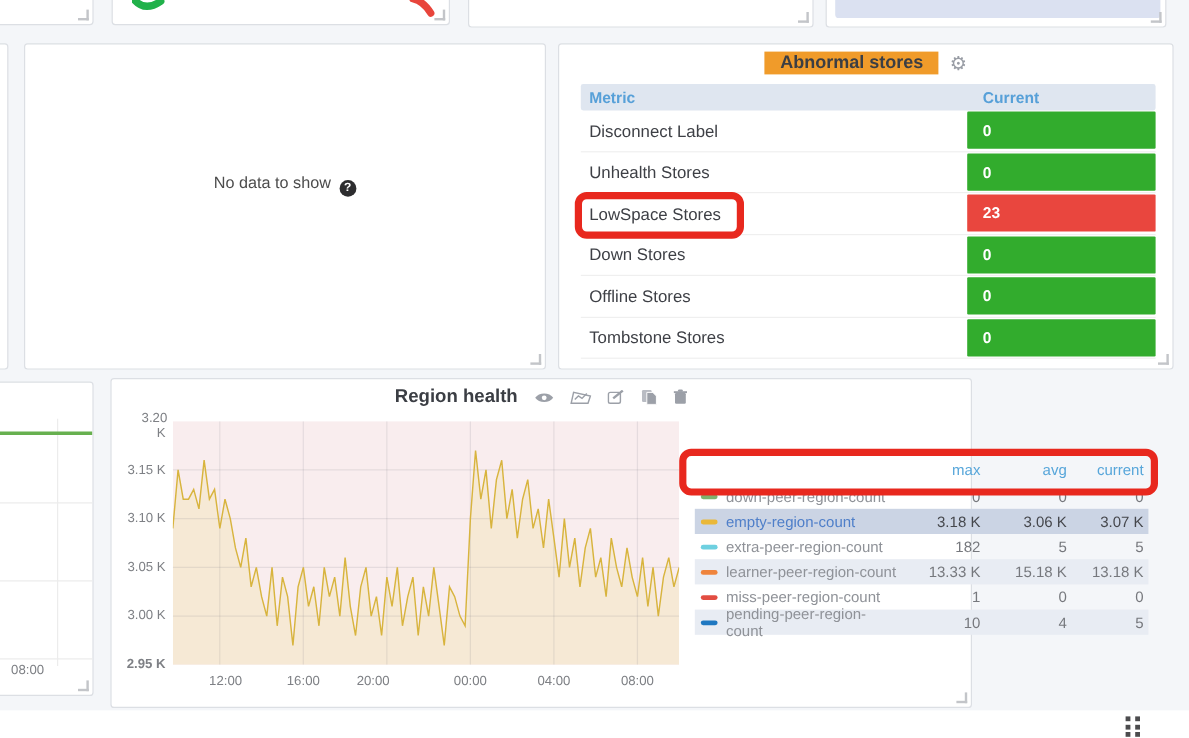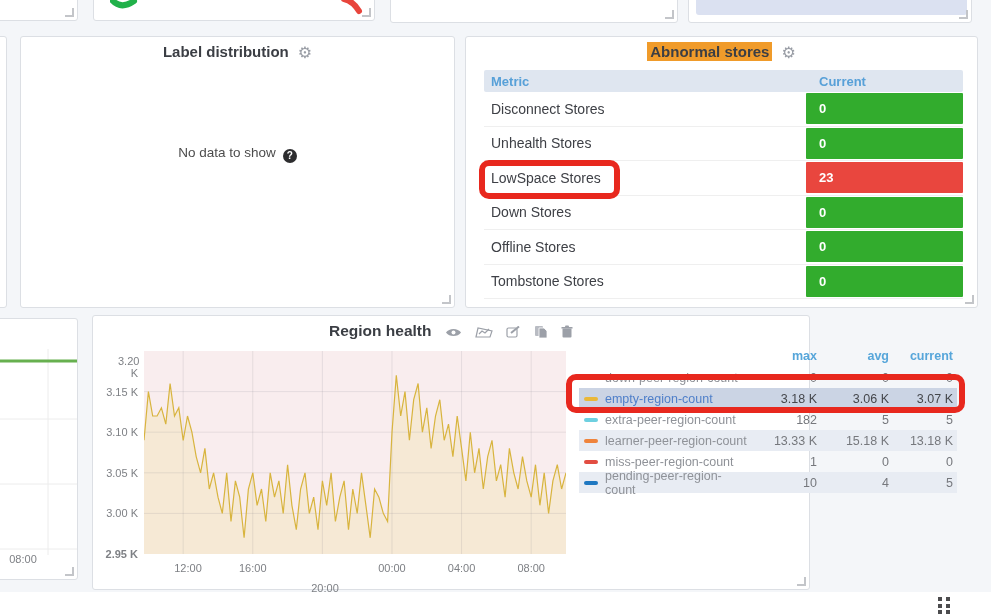--- a/index.html
+++ b/index.html
@@ -7,40 +7,40 @@
     font-family:"Liberation Sans", sans-serif; background:#f4f6f9; }
   .stage { position:relative; width:991px; height:615px; }
 
   .panel { position:absolute; background:#fff; border:1px solid #dcdfe4; border-radius:3px; }
   .corner::after { content:""; position:absolute; right:3px; bottom:3px; width:7px; height:7px;
     border-right:2px solid #c3c5c9; border-bottom:2px solid #c3c5c9; }
 
   .ptitle-row { position:absolute; left:0; right:0; top:6px; text-align:center;
     font-size:15px; font-weight:700; color:#3b3e44; white-space:nowrap; }
   .gear { font-size:16px; color:#999da5; font-weight:400; margin-left:9px; vertical-align:-1px; cursor:pointer; }
-  .hl { padding:1px 3px; }
+  .hl { padding:1px 13px; }
 
   
   .ab-table { position:absolute; left:18px; top:33px; width:479px; }
   .ab-head { display:flex; height:22px; align-items:center; background:#dfe6f0;
     color:#57a0d8; font-size:13px; font-weight:700; border-radius:2px; }
   .ab-head .c1 { padding-left:7px; flex:1; }
   .ab-head .c2 { width:157px; padding-left:13px; }
   .ab-row { display:flex; height:34.5px; align-items:center; border-bottom:1px solid #efefef; }
   .ab-metric { flex:1; padding-left:7px; font-size:14px; color:#3e4046; }
   .ab-val { width:157px; height:31px; line-height:31px; color:#fff; font-size:13px;
     font-weight:700; padding-left:13px; border-radius:1px; }
 
   
   .icon-btn { display:inline-block; margin-left:9px; vertical-align:-2px; cursor:pointer; }
   .rh-ylabel { position:absolute; width:44px; text-align:right; font-size:11px; color:#7e8085; }
   .rh-xlabel { position:absolute; width:40px; text-align:center; font-size:11px; color:#7e8085; }
 
   .legend { position:absolute; left:486px; top:33px; width:378px; font-size:12.5px; }
-  .lg-head { display:flex; height:18px; color:#57a6da; font-weight:700; }
+  .lg-head { display:flex; height:18px; color:#57a6da; font-weight:400;margin-top:36px; }
   .lg-row { display:flex; height:21px; align-items:center; }
   .lg-row.odd { background:#e8ecf3; }
   .lg-row.sel { background:#cbd4e4; }
   .lg-name { flex:1; display:flex; align-items:center; min-width:0; color:#8f9298; cursor:pointer; }
   .lg-row.sel .lg-name { color:#4f7fc9; }
   .sw { width:14px; height:4px; border-radius:2px; margin:0 7px 0 5px; flex:none; }
   .lg-v { width:72px; text-align:right; color:#76787d; padding-right:4px; }
   .lg-v.vmax { width:70px; } .lg-v.vcur { width:64px; }
   .lg-head .lg-v { color:#57a6da; }
   .lg-row.sel .lg-v { color:#45474c; }
@@ -80,40 +80,37 @@
 
   <div class="panel corner" style="left:390px;top:-10px;width:288px;height:33px;"></div>
 
   <div class="panel corner" style="left:688px;top:-10px;width:284px;height:33px;">
     <div class="lavender" style="top:0;"></div>
   </div>
 
   <div class="panel" style="left:-30px;top:36px;width:37px;height:272px;"></div>
 
   <div class="panel corner" style="left:20px;top:36px;width:435px;height:272px;">
-    <div class="ptitle-row">
-      <span>Label distribution</span><span class="gear">⚙</span>
-    </div>
     <div class="nodata">
       <span>No data to show</span><span class="qmark">?</span>
     </div>
   </div>
 
   <div class="panel corner" style="left:465px;top:36px;width:513px;height:272px;">
     <div class="ptitle-row">
       <span class="hl" id="ab-title" style="background: rgb(240, 155, 42);">Abnormal stores</span><span class="gear">⚙</span>
     </div>
     <div class="ab-table">
       <div class="ab-head">
         <div class="c1">Metric</div>
         <div class="c2">Current</div>
       </div>
       <div id="ab-rows">
           <div class="ab-row">
-            <div class="ab-metric">Disconnect Stores</div>
+            <div class="ab-metric">Disconnect Label</div>
             <div class="ab-val" style="background: rgb(50, 172, 45);">0</div>
           </div>
           <div class="ab-row">
             <div class="ab-metric">Unhealth Stores</div>
             <div class="ab-val" style="background: rgb(50, 172, 45);">0</div>
           </div>
           <div class="ab-row">
             <div class="ab-metric">LowSpace Stores</div>
             <div class="ab-val" style="background: rgb(233, 70, 62);">23</div>
           </div>
@@ -189,31 +186,31 @@
         <line x1="0" y1="162.40000000000015" x2="422" y2="162.40000000000015" stroke="rgba(110,110,125,0.14)"></line>
         <line x1="39.154639175257735" y1="0" x2="39.154639175257735" y2="203" stroke="rgba(110,110,125,0.14)"></line>
         <line x1="108.76288659793813" y1="0" x2="108.76288659793813" y2="203" stroke="rgba(110,110,125,0.14)"></line>
         <line x1="178.37113402061857" y1="0" x2="178.37113402061857" y2="203" stroke="rgba(110,110,125,0.14)"></line>
         <line x1="247.979381443299" y1="0" x2="247.979381443299" y2="203" stroke="rgba(110,110,125,0.14)"></line>
         <line x1="317.58762886597935" y1="0" x2="317.58762886597935" y2="203" stroke="rgba(110,110,125,0.14)"></line>
         <line x1="387.1958762886598" y1="0" x2="387.1958762886598" y2="203" stroke="rgba(110,110,125,0.14)"></line>
         <path d="M0.0 89.3 L4.4 40.6 L8.7 65.0 L13.1 65.0 L17.4 56.8 L21.8 73.1 L26.1 32.5 L30.5 65.0 L34.8 56.8 L39.2 89.3 L43.5 65.0 L47.9 81.2 L52.2 105.6 L56.6 121.8 L60.9 97.4 L65.3 138.0 L69.6 121.8 L74.0 146.2 L78.3 162.4 L82.7 121.8 L87.0 170.5 L91.4 129.9 L95.7 146.2 L100.1 186.8 L104.4 138.0 L108.8 121.8 L113.1 154.3 L117.5 138.0 L121.8 170.5 L126.2 121.8 L130.5 146.2 L134.9 129.9 L139.2 162.4 L143.6 113.7 L147.9 154.3 L152.3 178.6 L156.6 138.0 L161.0 121.8 L165.3 162.4 L169.7 146.2 L174.0 178.6 L178.4 129.9 L182.7 154.3 L187.1 121.8 L191.4 170.5 L195.8 146.2 L200.1 129.9 L204.5 178.6 L208.8 138.0 L213.2 162.4 L217.5 121.8 L221.9 154.3 L226.2 186.8 L230.6 138.0 L234.9 146.2 L239.3 162.4 L243.6 170.5 L248.0 81.2 L252.3 24.4 L256.7 65.0 L261.0 40.6 L265.4 89.3 L269.7 48.7 L274.1 32.5 L278.4 81.2 L282.8 56.8 L287.1 97.4 L291.5 65.0 L295.8 48.7 L300.2 89.3 L304.5 73.1 L308.9 105.6 L313.2 65.0 L317.6 97.4 L321.9 129.9 L326.3 81.2 L330.6 121.8 L335.0 97.4 L339.3 138.0 L343.7 105.6 L348.0 89.3 L352.4 129.9 L356.7 113.7 L361.1 146.2 L365.4 97.4 L369.8 121.8 L374.1 138.0 L378.5 105.6 L382.8 129.9 L387.2 146.2 L391.5 113.7 L395.9 154.3 L400.2 121.8 L404.6 162.4 L408.9 129.9 L413.3 113.7 L417.6 138.0 L422.0 121.8" fill="none" stroke="#d8b43e" stroke-width="1.2"></path>
       </svg>
     <div id="rh-ylabels">
-        <span class="rh-ylabel" style="left: 1px; top: 39px; padding-left: 24px;">3.20 K</span>
+        <span class="rh-ylabel" style="left: 1px; top: 27px; padding-left: 24px;">3.20 K</span>
         <span class="rh-ylabel" style="left: 1px; top: 69.6px;">3.15 K</span>
         <span class="rh-ylabel" style="left: 1px; top: 110.2px;">3.10 K</span>
         <span class="rh-ylabel" style="left: 1px; top: 150.8px;">3.05 K</span>
         <span class="rh-ylabel" style="left: 1px; top: 191.4px;">3.00 K</span>
         <span class="rh-ylabel" style="left: 1px; top: 232px; font-weight: bold;">2.95 K</span>
       </div>
     <div id="rh-xlabels">
         <span class="rh-xlabel" style="left: 75px; top: 246px;">12:00</span>
         <span class="rh-xlabel" style="left: 139.763px; top: 246px;">16:00</span>
-        <span class="rh-xlabel" style="left: 212px; top: 246px; margin-top: 20px;">20:00</span>
+        <span class="rh-xlabel" style="left: 198px; top: 246px;">20:00</span>
         <span class="rh-xlabel" style="left: 278.979px; top: 246px;">00:00</span>
         <span class="rh-xlabel" style="left: 348.588px; top: 246px;">04:00</span>
         <span class="rh-xlabel" style="left: 418.196px; top: 246px;">08:00</span>
       </div>
 
     <div class="legend">
       <div class="lg-head">
         <div class="lg-spacer"></div>
         <div class="lg-v vmax">max</div>
         <div class="lg-v">avg</div>

